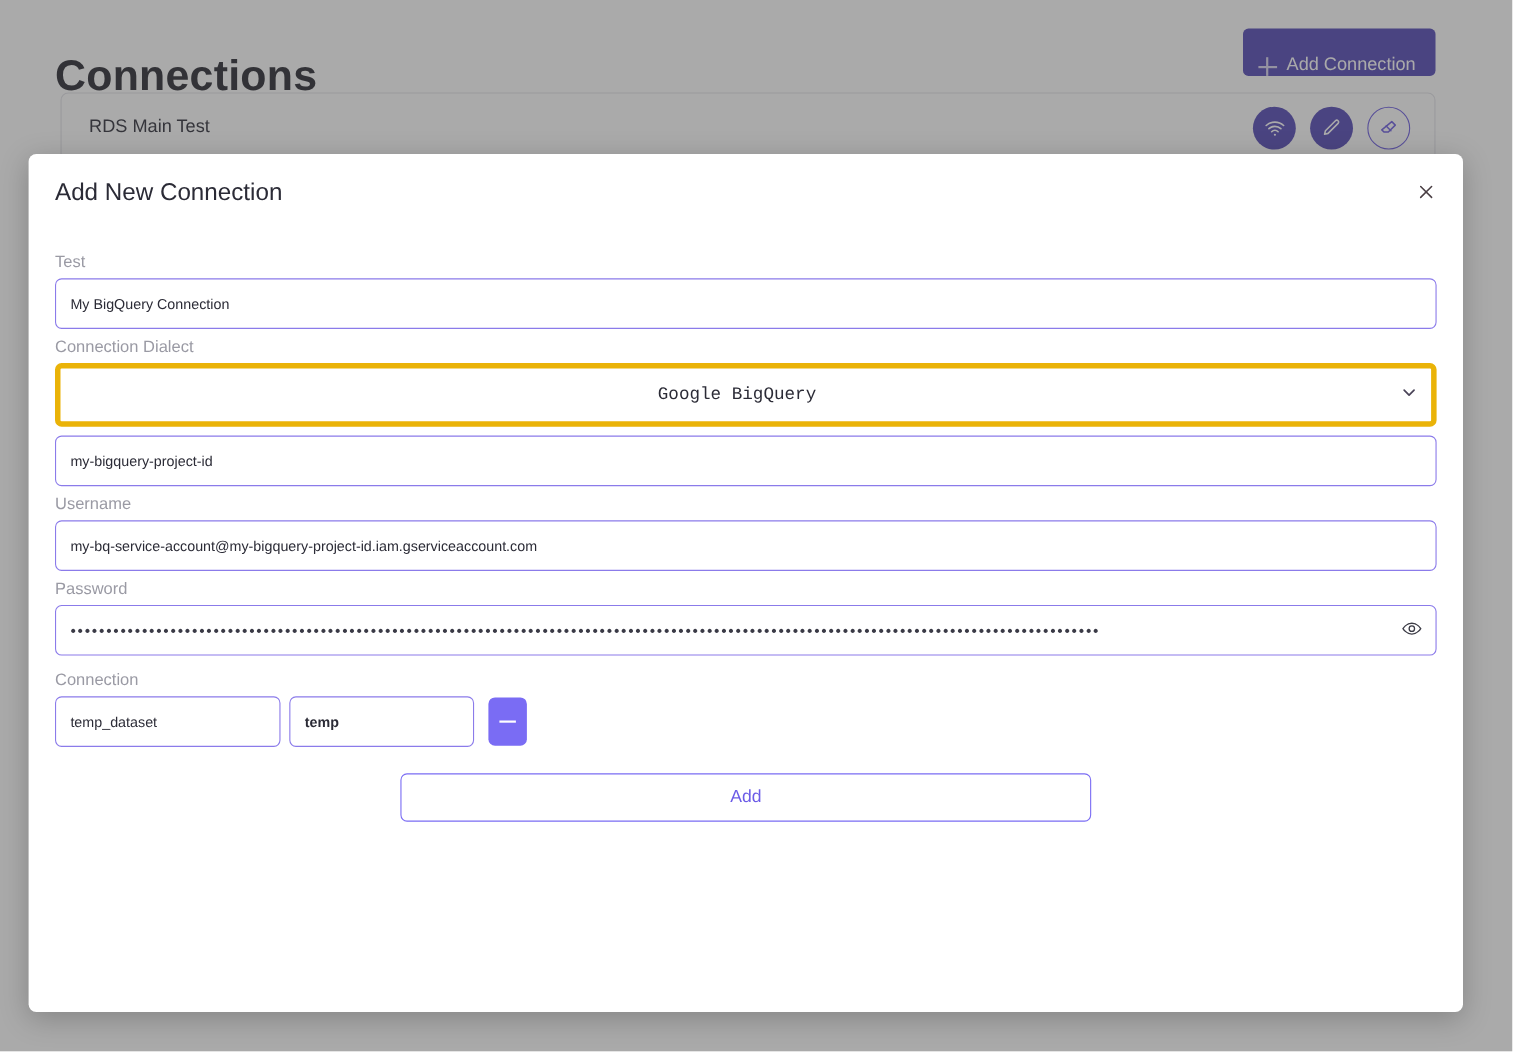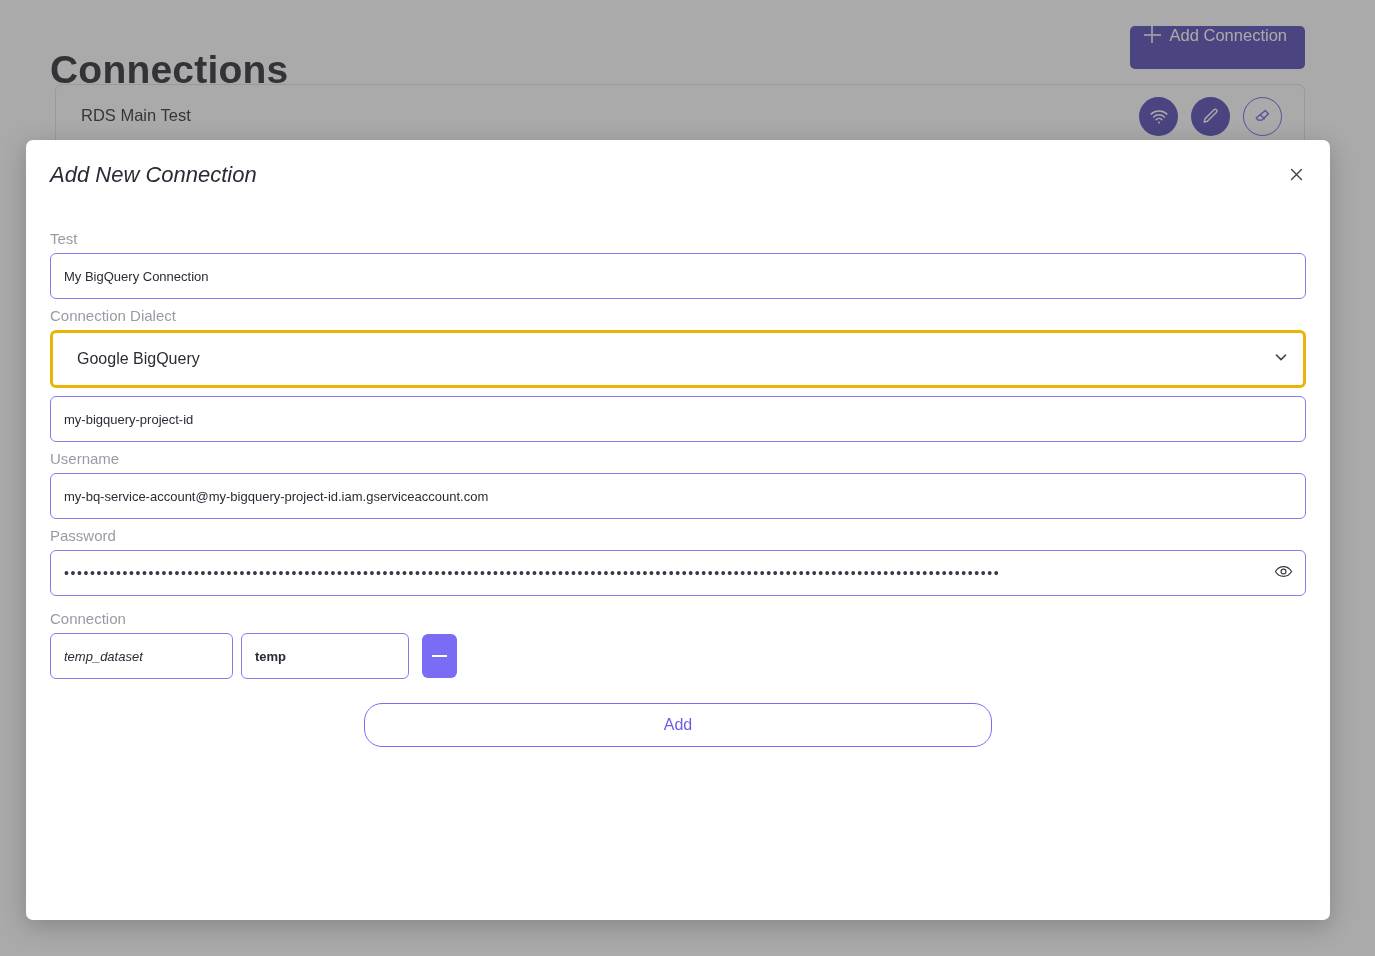--- a/index.html
+++ b/index.html
@@ -33,21 +33,21 @@
     position: absolute;
     right: 70px; top: 26px;
     height: 43px;
     padding: 0 18px 0 14px;
     background: #5145b5;
     color: #ffffff;
     border: none;
     border-radius: 5px;
     font-size: 16.5px;
     font-family: "Liberation Sans", sans-serif;
-    display: flex; align-items: flex-start; gap: 9px;
+    display: flex; align-items: flex-end; gap: 9px;
     cursor: pointer;
   }
   .add-connection-btn .plus {
     display: inline-block;
     width: 17px; height: 17px;
     position: relative;
   }
   .add-connection-btn .plus::before,
   .add-connection-btn .plus::after {
     content: ""; position: absolute; background: #d7d3ee;
@@ -95,21 +95,21 @@
     position: absolute;
     left: 26px; top: 140px;
     width: 1304px; height: 780px;
     background: #ffffff;
     border-radius: 7px;
     box-shadow: 0 6px 26px rgba(0,0,0,0.22);
     overflow: hidden;
   }
   .modal-title {
     position: absolute; left: 24px; top: 22px;
-    font-size: 22px; color: #2b2b36; font-style: italic;
+    font-size: 22px; color: #2b2b36;
   }
   .modal-close {
     position: absolute; right: 18px; top: 20px;
     width: 32px; height: 32px;
     background: transparent; border: none;
     cursor: pointer;
     display: flex; align-items: center; justify-content: center;
   }
   .modal-body {
     position: absolute;
@@ -132,30 +132,31 @@
     font-size: 13px;
     color: #2b2b36;
     font-family: "Liberation Sans", sans-serif;
     background: #ffffff;
     outline: none;
   }
   .select-wrap { position: relative; }
   .select-input {
     width: 100%;
     height: 58px;
-    border: 3px solid #eab308;
+    border: 5px solid #eab308;
     border-radius: 6px;
     padding: 0 40px 0 24px;
     font-size: 16px;
     color: #2b2b36;
-    font-family: Liberation Sans, sans-serif;
+    font-family: Liberation Mono, monospace;
     background: #ffffff;
     outline: none;
     display: flex; align-items: center;
     cursor: pointer;
+    justify-content: center;
   }
   .select-chevron {
     position: absolute; right: 16px; top: 50%;
     transform: translateY(-50%);
     pointer-events: none;
   }
 
   .pw-wrap { position: relative; }
   .pw-input {
     padding-right: 46px;
@@ -170,21 +171,21 @@
     background: transparent; border: none; cursor: pointer;
     display: flex; align-items: center; justify-content: center;
   }
 
   
   .params-label { margin-top: 14px; }
   .param-row {
     display: flex; align-items: center; gap: 8px;
     margin-top: 2px;
   }
-  .param-key { width: 183px; font-style: italic; }
+  .param-key { width: 205px; }
   .param-val { width: 168px; font-weight: bold; }
   .param-remove {
     width: 35px; height: 44px;
     background: #7a6cf4;
     border: none; border-radius: 6px;
     cursor: pointer;
     display: flex; align-items: center; justify-content: center;
     margin-left: 5px;
   }
   .param-remove .minus {
@@ -211,21 +212,21 @@
   .add-pair-btn .plus::after  { top: 0; left: 7.5px; height: 17px; width: 2px; }
 
   .submit-row {
     margin-top: 24px;
     display: flex; justify-content: center;
   }
   .submit-btn {
     width: 628px; height: 44px;
     background: #ffffff;
     border: 1px solid #7a6cf4;
-    border-radius: 18px;
+    border-radius: 6px;
     color: #6c5ce7;
     font-size: 16px;
     font-family: "Liberation Sans", sans-serif;
     cursor: pointer;
   }
 </style>
 </head>
 <body>
 
 <div class="page-bg">

